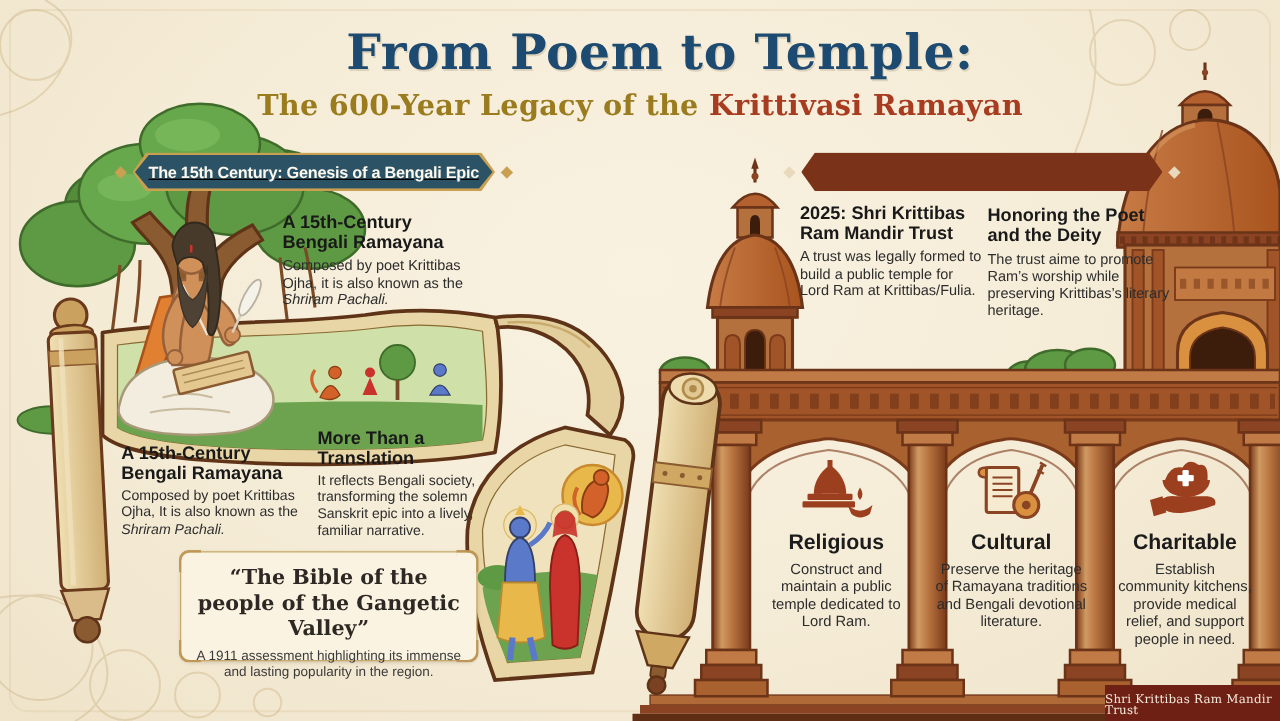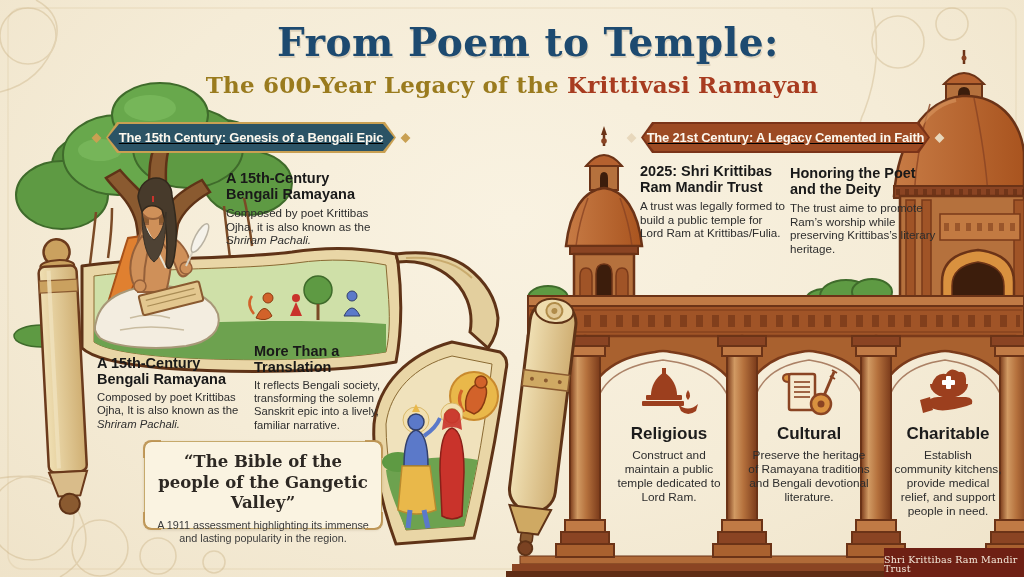--- a/index.html
+++ b/index.html
@@ -321,23 +321,20 @@
     <div class="outer" style="background:#c9a052;"></div>
     <div class="inner" style="background:#2b5365;">
       <span class="label">The 15th Century: Genesis of a Bengali Epic</span>
     </div>
     <span class="dot dot-l" style="background:#c9a052;"></span>
     <span class="dot dot-r" style="background:#c9a052;"></span>
   </div>
 
   <div class="abs banner" style="left:641px;top:122px;width:289px;">
     <div class="outer" style="background:#7a3318;"></div>
-    <div class="inner" style="background:#9c4a23;">
-      <span class="label">The 21st Century: A Legacy Cemented in Faith</span>
-    </div>
     <span class="dot dot-l" style="background:#e8d8bc;"></span>
     <span class="dot dot-r" style="background:#e8d8bc;"></span>
   </div>
 
   <div class="abs tblock" style="left:226px;top:171px;width:170px;">
     <div class="h" style="max-width:150px;">A 15th-Century Bengali Ramayana</div>
     <div class="b"><span>Composed by poet Krittibas Ojha, it is also known as the </span><span class="it">Shriram Pachali.</span></div>
   </div>
 
   <div class="abs tblock" style="left:97px;top:356px;width:152px;">

